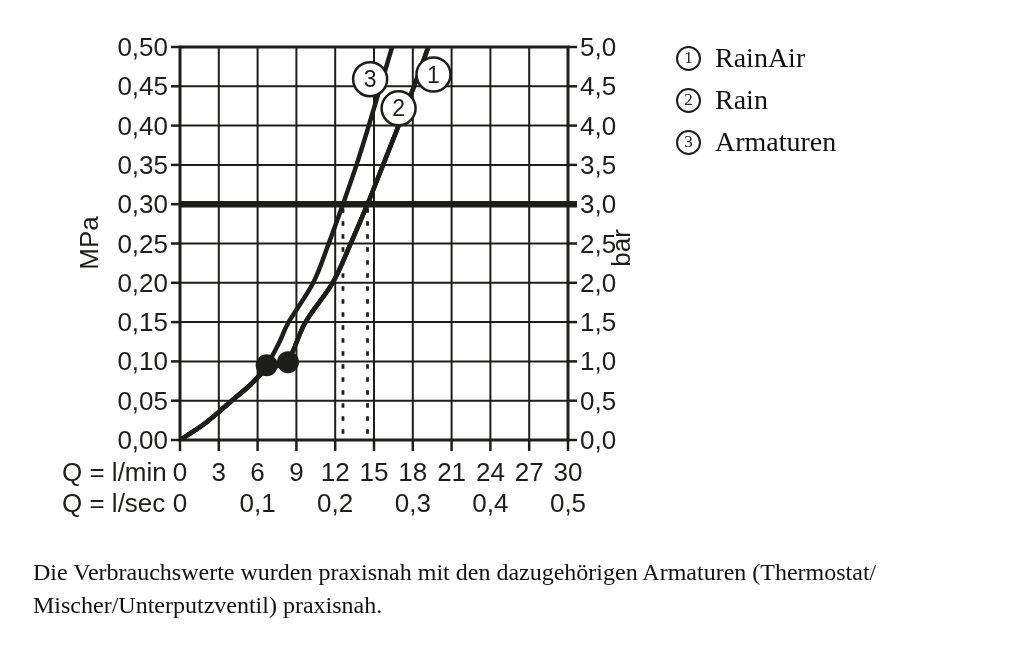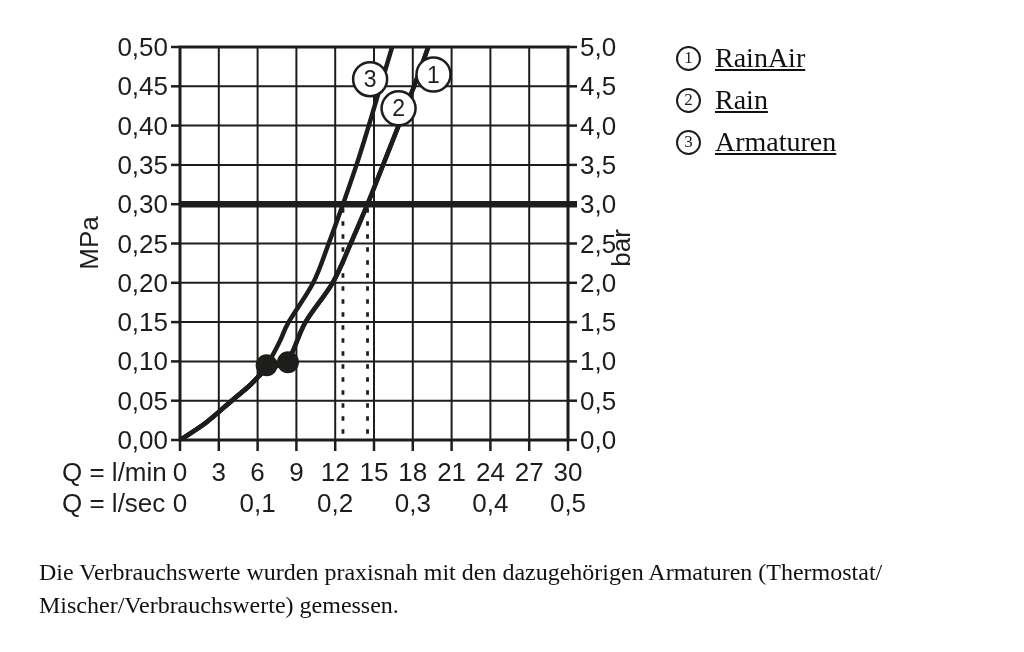--- a/index.html
+++ b/index.html
@@ -12,24 +12,24 @@
   .axis-unit{font:26px "Liberation Sans",sans-serif;fill:#1d1d1b;}
   .curve-digit{font:23px "Liberation Sans",sans-serif;fill:#1d1d1b;}
   .legend{position:absolute;left:676px;top:37px;}
   .legend-row{display:flex;align-items:center;height:42px;}
   .badge{
     box-sizing:border-box;width:25px;height:25px;border:2px solid #1d1d1b;border-radius:50%;
     display:flex;align-items:center;justify-content:center;
     font:17px "Liberation Serif",serif;color:#1d1d1b;flex:0 0 auto;
   }
   .legend-label{
-    margin-left:14px;font:28px "Liberation Serif",serif;color:#111111;white-space:nowrap;text-decoration:underline;
+    margin-left:14px;font:28px "Liberation Serif",serif;color:#111111;white-space:nowrap;
   }
   .caption{
-    position:absolute;left:39px;top:556px;width:930px;margin:0;
+    position:absolute;left:33px;top:556px;width:930px;margin:0;
     font:24px/33px "Liberation Serif",serif;color:#111111;
   }
 </style>
 </head>
 <body>
 
 <div class="page">
 
   <svg id="chart" width="660" height="535" viewBox="0 0 660 535">
       <defs>
@@ -186,16 +186,16 @@
       <span class="legend-label">Rain</span>
     </div>
     <div class="legend-row">
       <span class="badge">3</span>
       <span class="legend-label">Armaturen</span>
     </div>
   </div>
 
   <p class="caption">
     <span>Die Verbrauchswerte wurden praxisnah mit den dazugehörigen Armaturen (Thermostat/</span><br>
-    <span>Mischer/Verbrauchswerte) gemessen.</span>
+    <span>Mischer/Unterputzventil) praxisnah.</span>
   </p>
 
 </div>
 
 </body></html>

